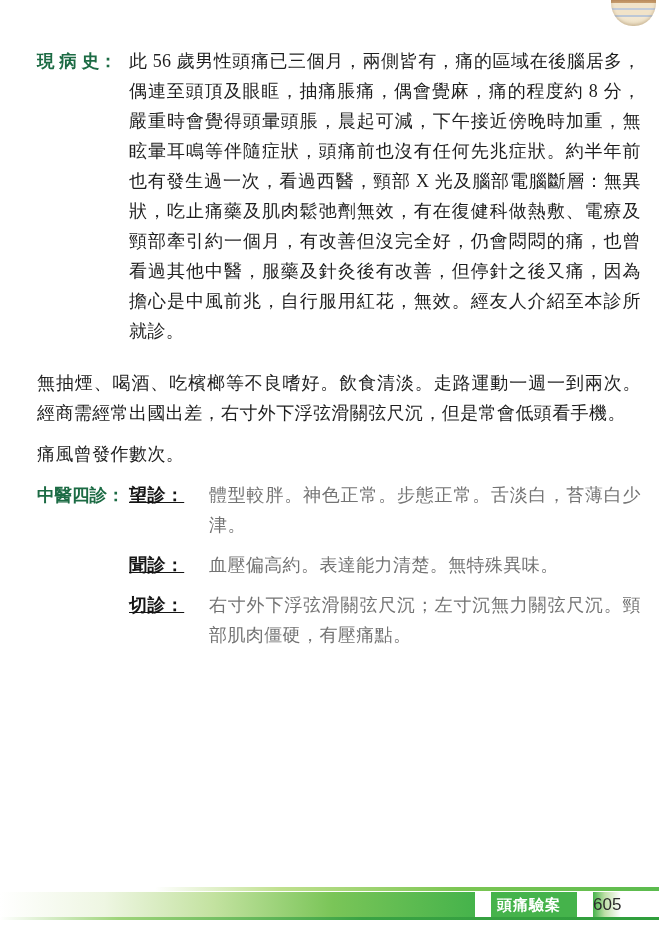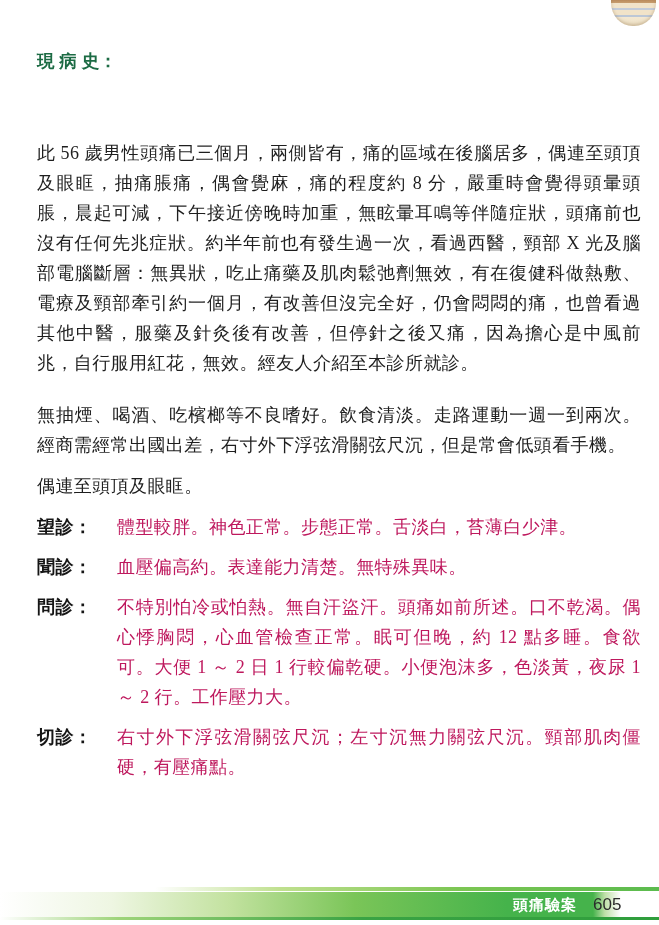--- a/index.html
+++ b/index.html
@@ -31,21 +31,21 @@
     box-shadow: inset 0 -2px 3px rgba(150,120,80,.35);
   }
 
   .content {
     position: absolute;
     left: 37px;
     top: 46px;
     width: 604px;
   }
 
-  .section { display: flex; align-items: flex-start; margin-bottom: 11px; flex-direction: column; }
+  .section { display: flex; align-items: flex-start; margin-bottom: 11px; }
   .sec-label {
     flex: 0 0 92px;
     font-family: "Liberation Sans", "DejaVu Sans", sans-serif;
     font-weight: bold;
     font-size: 17.5px;
     line-height: 30px;
     color: #1c6b44;
     white-space: nowrap;
   }
   .sec-body {
@@ -59,26 +59,27 @@
 
   .sub-row { display: flex; align-items: flex-start; margin-bottom: 10px; }
   .sub-row:last-child { margin-bottom: 0; }
   .sub-label {
     flex: 0 0 80px;
     font-weight: bold;
     font-size: 18px;
     line-height: 30px;
     color: #151515;
     white-space: nowrap;
+    text-decoration: underline;
   }
   .sub-body {
     flex: 1;
     font-size: 18px;
     line-height: 30px;
-    color: #be185d;
+    color: #737373;
     text-align: justify;
     letter-spacing: 0.4px;
   }
 
   
   .footer-strip {
     position: absolute;
     top: 887px;
     left: 155px;
     right: 0;
@@ -86,20 +87,21 @@
     background: linear-gradient(to right, rgba(255,255,255,0) 0%, #bfe08e 25%, #7cc653 60%, #5bbb4e 100%);
   }
   .footer-bar {
     position: absolute;
     top: 892px;
     left: 0;
     width: 659px;
     height: 25px;
     display: flex;
     align-items: stretch;
+    gap: 16px;
   }
   .footer-grad {
     flex: 1;
     background: linear-gradient(to right, #ffffff 0%, #eef6e2 22%, #c3e2a0 45%, #7ac558 70%, #45b34b 100%);
   }
   .footer-chapter {
     flex: 0 0 auto;
     background: #45b34b;
     color: #ffffff;
     font-family: "Liberation Sans", "DejaVu Sans", sans-serif;
@@ -142,40 +144,37 @@
     </div>
 
     <div class="section">
     </div>
 
     <div class="section">
       <div class="sec-body">無抽煙、喝酒、吃檳榔等不良嗜好。飲食清淡。走路運動一週一到兩次。經商需經常出國出差，右寸外下浮弦滑關弦尺沉，但是常會低頭看手機。</div>
     </div>
 
     <div class="section">
-      <div class="sec-body">偶連至頭頂及眼眶。</div>
+      <div class="sec-body">痛風曾發作數次。</div>
     </div>
 
     <div class="section">
+      <div class="sec-label">中醫四診：</div>
       <div class="sec-body">
 
         <div class="sub-row">
           <div class="sub-label">望診：</div>
           <div class="sub-body">體型較胖。神色正常。步態正常。舌淡白，苔薄白少津。</div>
         </div>
 
         <div class="sub-row">
           <div class="sub-label">聞診：</div>
           <div class="sub-body">血壓偏高約。表達能力清楚。無特殊異味。</div>
         </div>
 
-        <div class="sub-row">
-          <div class="sub-label">問診：</div>
-          <div class="sub-body">不特別怕冷或怕熱。無自汗盜汗。頭痛如前所述。口不乾渴。偶心悸胸悶，心血管檢查正常。眠可但晚，約 12 點多睡。食欲可。大便 1 ～ 2 日 1 行較偏乾硬。小便泡沫多，色淡黃，夜尿 1 ～ 2 行。工作壓力大。</div>
-        </div>
 
         <div class="sub-row">
           <div class="sub-label">切診：</div>
           <div class="sub-body">右寸外下浮弦滑關弦尺沉；左寸沉無力關弦尺沉。頸部肌肉僵硬，有壓痛點。</div>
         </div>
 
       </div>
     </div>
 
   </div>

